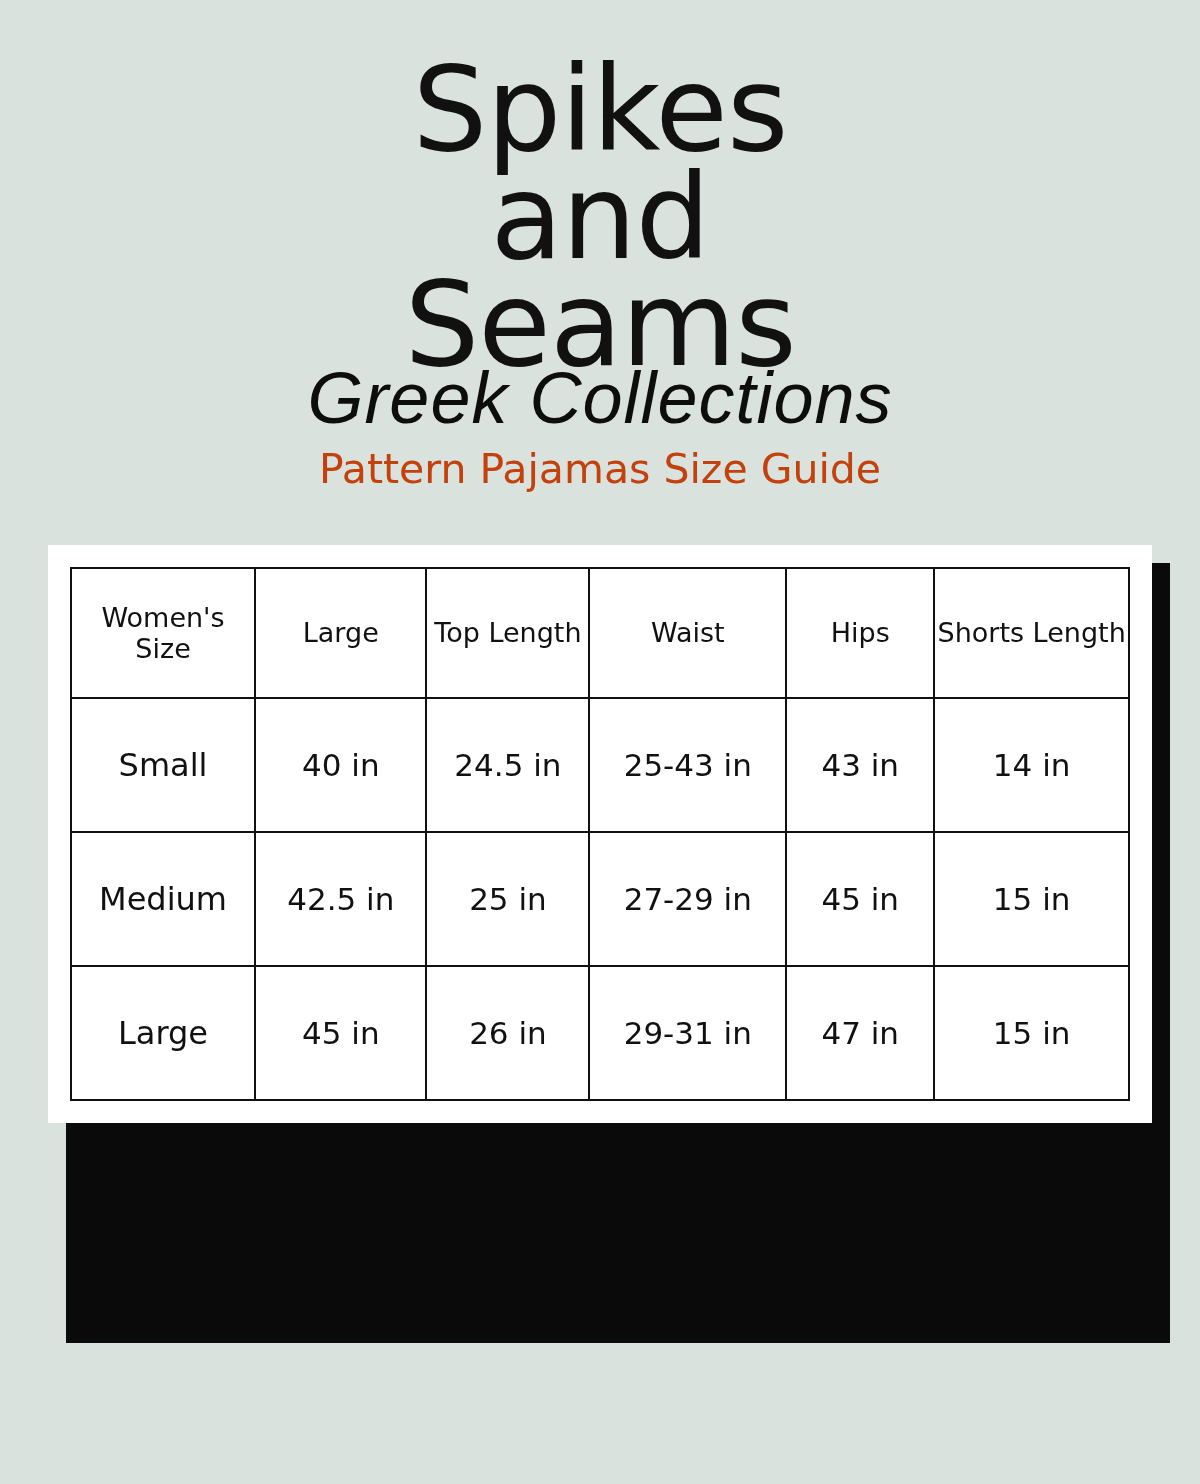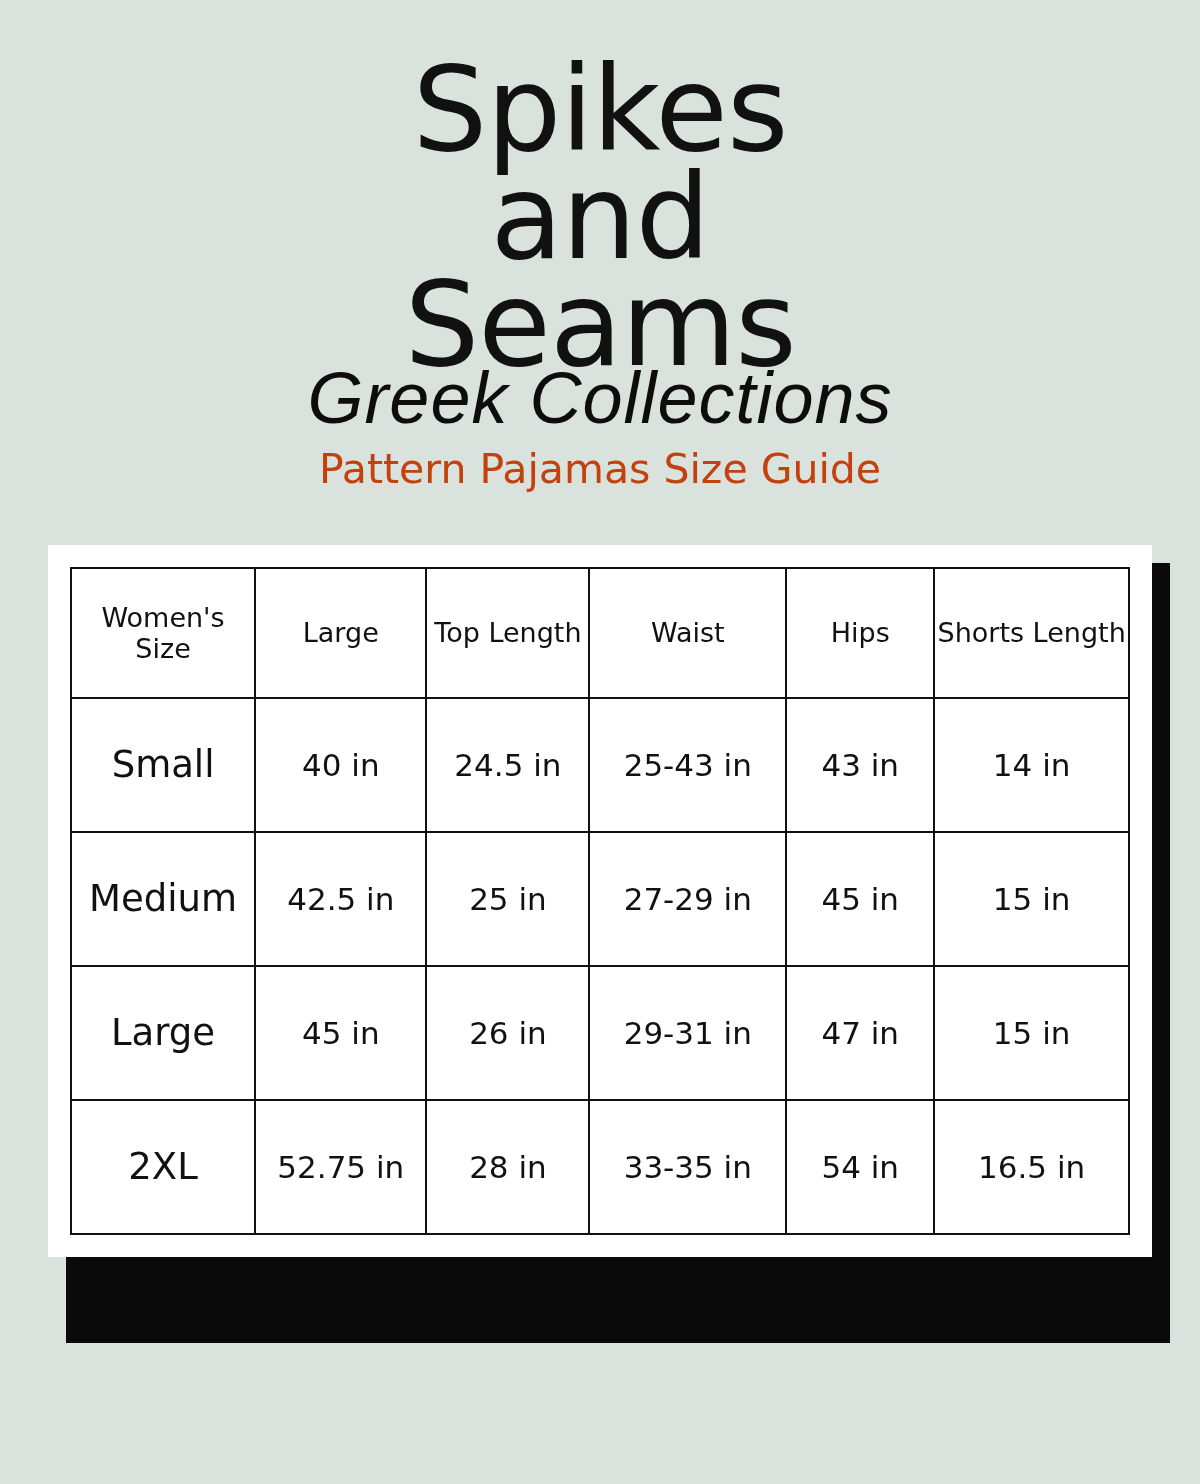--- a/index.html
+++ b/index.html
@@ -93,21 +93,21 @@
     font-size: 27px;
     line-height: 1.15;
     padding: 16px 2px;
   }
   table.size-table td {
     height: 124px;
     font-size: 31px;
     padding: 4px 2px;
   }
   table.size-table td.size-name {
-    font-size: 37px;
+    font-size: 32px;
   }
   col.c0 { width: 17.4%; }
   col.c1 { width: 16.2%; }
   col.c2 { width: 15.4%; }
   col.c3 { width: 18.6%; }
   col.c4 { width: 14.0%; }
   col.c5 { width: 18.4%; }
 </style>
 </head>
 <body>
@@ -162,26 +162,18 @@
             <td>15 in</td>
           </tr>
           <tr>
             <td class="size-name">Large</td>
             <td>45 in</td>
             <td>26 in</td>
             <td>29-31 in</td>
             <td>47 in</td>
             <td>15 in</td>
           </tr>
-          <tr>
-            <td class="size-name">2XL</td>
-            <td>52.75 in</td>
-            <td>28 in</td>
-            <td>33-35 in</td>
-            <td>54 in</td>
-            <td>16.5 in</td>
-          </tr>
         </tbody>
       </table>
     </div>
   </div>
 
 </div>
 
 </body></html>

